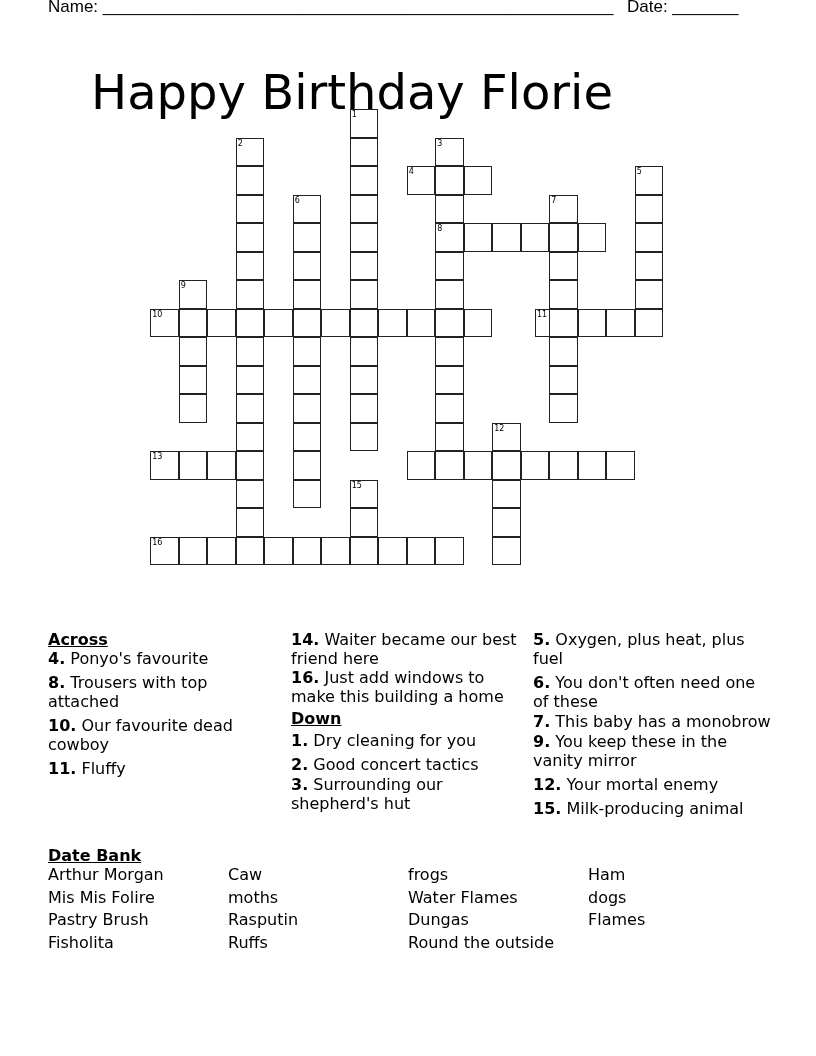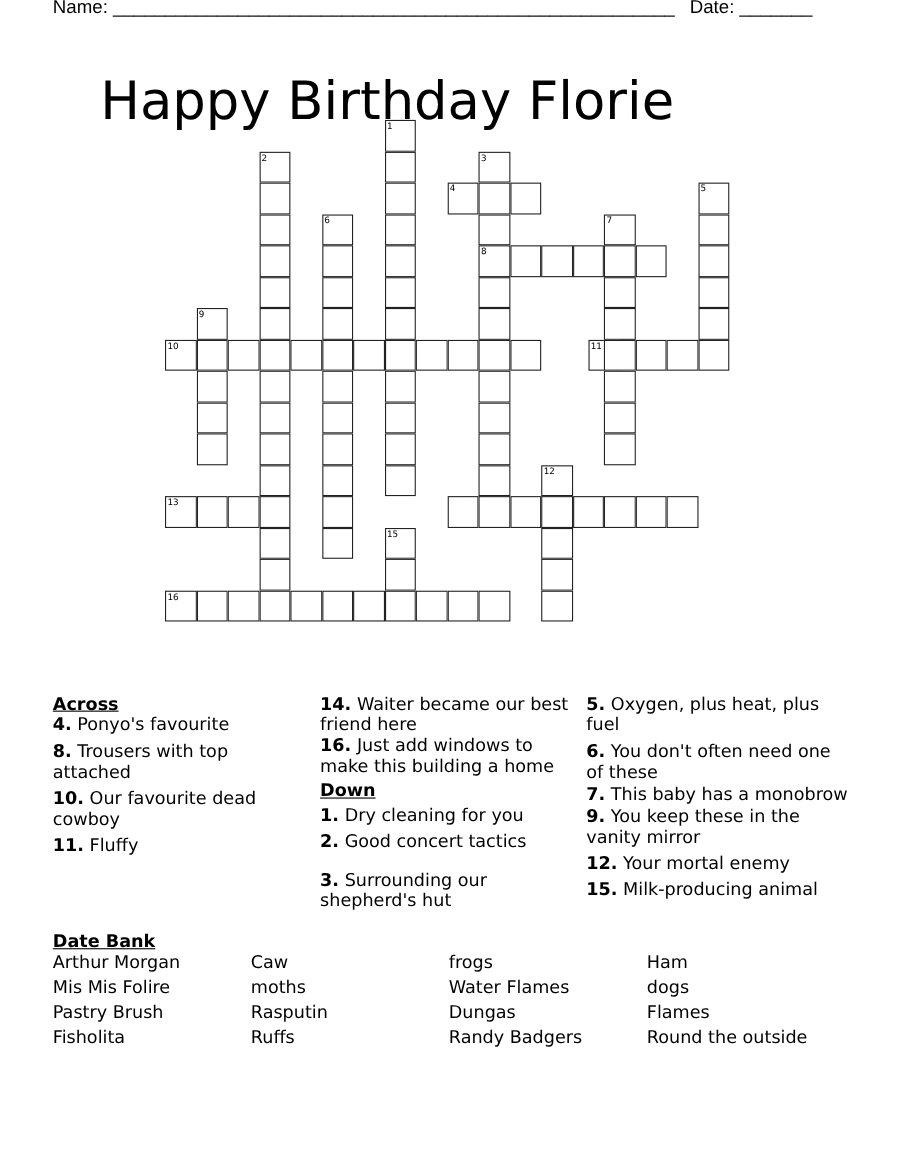--- a/index.html
+++ b/index.html
@@ -186,21 +186,21 @@
   <p class="clue"><b>8.</b> <span>Trousers with top attached</span></p>
   <p class="clue"><b>10.</b> <span>Our favourite dead cowboy</span></p>
   <p class="clue"><b>11.</b> <span>Fluffy</span></p>
 </div>
 
 <div class="clues col2">
   <p class="clue" style="margin-bottom:0"><b>14.</b> <span>Waiter became our best friend here</span></p>
   <p class="clue" style="margin-bottom:3px"><b>16.</b> <span>Just add windows to make this building a home</span></p>
   <p class="sec-head" style="margin-bottom:3px">Down</p>
   <p class="clue"><b>1.</b> <span>Dry cleaning for you</span></p>
-  <p class="clue" style="margin-bottom:16px"><b>2.</b> <span>Good concert tactics</span></p>
+  <p class="clue" style="margin-bottom:1px"><b>2.</b> <span>Good concert tactics</span></p>
   <p class="clue"><b>3.</b> <span>Surrounding our shepherd's hut</span></p>
 </div>
 
 <div class="clues col3">
   <p class="clue"><b>5.</b> <span>Oxygen, plus heat, plus fuel</span></p>
   <p class="clue" style="margin-bottom:1px"><b>6.</b> <span>You don't often need one of these</span></p>
   <p class="clue" style="margin-bottom:1px"><b>7.</b> <span>This baby has a monobrow</span></p>
   <p class="clue"><b>9.</b> <span>You keep these in the vanity mirror</span></p>
   <p class="clue"><b>12.</b> <span>Your mortal enemy</span></p>
   <p class="clue"><b>15.</b> <span>Milk-producing animal</span></p>
@@ -216,16 +216,15 @@
     <span>Mis Mis Folire</span>
     <span>moths</span>
     <span>Water Flames</span>
     <span>dogs</span>
     <span>Pastry Brush</span>
     <span>Rasputin</span>
     <span>Dungas</span>
     <span>Flames</span>
     <span>Fisholita</span>
     <span>Ruffs</span>
-    <span>Randy Badgers</span>
     <span>Round the outside</span>
   </div>
 </div>
 
 </body></html>

